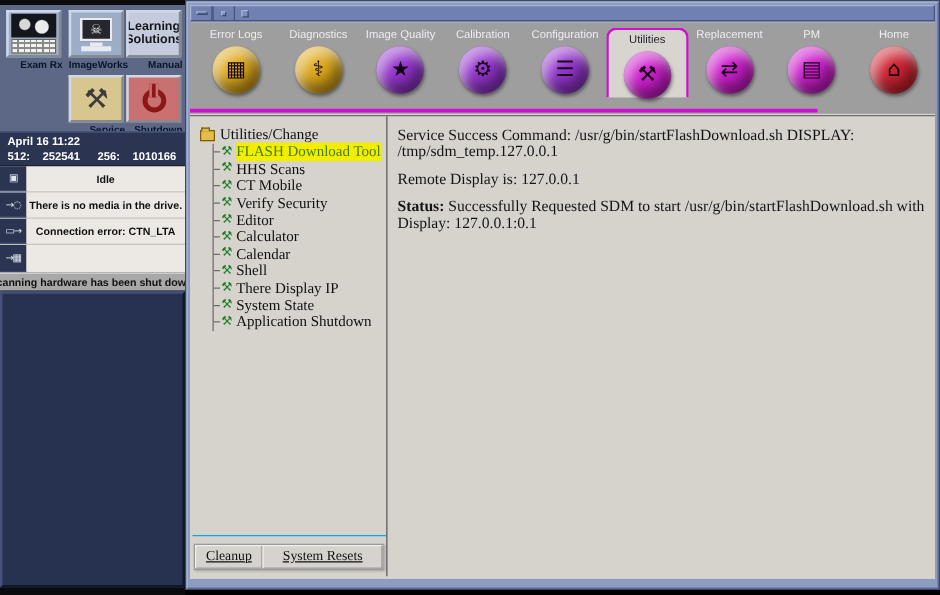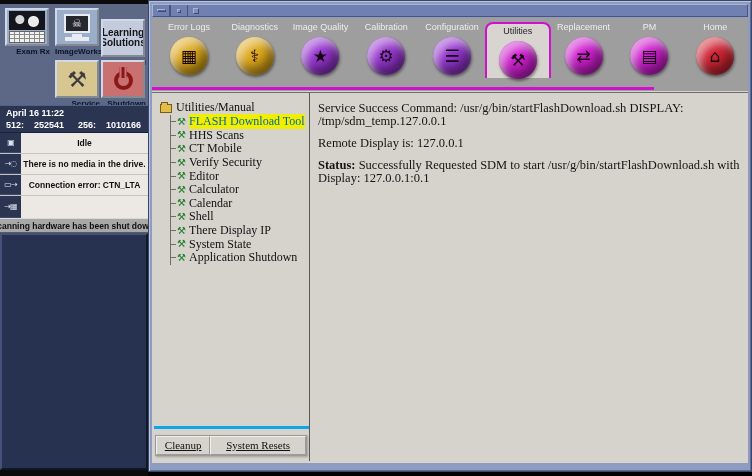--- a/index.html
+++ b/index.html
@@ -14,21 +14,21 @@
   .sb-launcher { position:absolute; left:0; top:4px; width:148px; height:101px; background:#5c6886; }
   .tile { position:absolute; width:45px; cursor:default; }
   .tile-icon {
     width:44px; height:38px; background:#9cadc8;
     border:2px outset #cfd8e8; display:flex; align-items:center; justify-content:center;
     overflow:hidden;
   }
   .tile-label { font-size:8px; font-weight:bold; color:#0a1527; text-align:right; margin-top:1px; white-space:nowrap; }
   .tile-examrx { left:5px; top:4px; }
   .tile-imageworks { left:55px; top:4px; }
-  .tile-manual { left:101px; top:15px; }
+  .tile-manual { left:101px; top:4px; }
   .tile-service { left:55px; top:56px; }
   .tile-shutdown { left:101px; top:56px; }
 
   .examrx-art { width:36px; height:32px; }
   .examrx-screen {
     width:36px; height:19px;
     background:
       radial-gradient(circle at 30% 45%, #d8d8d8 0 4px, transparent 5px),
       radial-gradient(circle at 68% 55%, #ececec 0 5px, transparent 6px),
       #15151d;
@@ -112,23 +112,23 @@
 
   .tree-panel { position:absolute; left:2px; top:0; bottom:2px; width:156px; border-right:1px solid #585858; }
   .tree { padding:7px 0 0 6px; font-family:"Liberation Serif", serif; font-size:12px; color:#101010; }
   .tree-root { display:flex; align-items:center; gap:4px; height:15px; }
   .folder-icon { width:12px; height:9px; background:#e3bd4a; border:1px solid #7c5c14; position:relative; margin-top:2px; flex:0 0 auto; }
   .folder-icon::before { content:""; position:absolute; left:0; top:-3px; width:5px; height:2px; background:#e3bd4a; border:1px solid #7c5c14; border-bottom:none; }
   .tree-kids { margin-left:10px; border-left:1px solid #6e6e6e; }
   .tree-item { display:flex; align-items:center; height:13.6px; white-space:nowrap; }
   .tree-item::before { content:""; width:5px; height:1px; background:#6e6e6e; flex:0 0 auto; }
   .ti-glyph { font-size:10px; line-height:10px; color:#1f7d2a; margin:0 3px 0 1px; font-family:"DejaVu Sans",sans-serif; flex:0 0 auto; }
-  .tree-item.selected .ti-label { background:#f2ee00; color:#0369a1; }
-
-  .tree-buttons { position:absolute; left:0; bottom:5px; width:155px; border-top:3px solid #0ea5e9; padding:6px 0 0 1px; }
+  .tree-item.selected .ti-label { background:#f2ee00; color:#4d7c0f; }
+
+  .tree-buttons { position:absolute; left:0; bottom:5px; width:155px; border-top:1px solid #0ea5e9; padding:6px 0 0 1px; }
   .btn-row { display:flex; border:1px solid #9a9a9a; width:152px; background:#d6d3cd; box-shadow:1px 1px 2px rgba(0,0,0,0.25); }
   .t-btn { font-family:"Liberation Serif", serif; font-size:11px; color:#101010;
     text-decoration:underline; text-align:center; padding:2px 2px 3px;
     border:1px outset #efefec; cursor:default; }
   .t-btn.cleanup { width:55px; }
   .t-btn.sysresets { width:97px; }
 
   .right-panel { position:absolute; left:159px; top:0; right:0; bottom:0; padding:9px 6px 0 7px;
     font-family:"Liberation Serif", serif; font-size:12.5px; color:#141414; }
   .rp-line { margin-bottom:9px; line-height:13px; }
@@ -295,21 +295,21 @@
         </div>
       </div>
     </div>
 
     <div class="content">
 
       <div class="tree-panel">
         <div class="tree">
           <div class="tree-root">
             <span class="folder-icon"></span>
-            <span class="ti-label">Utilities/Manual</span>
+            <span class="ti-label">Utilities/Change</span>
           </div>
           <div class="tree-kids">
             <div class="tree-item selected">
               <span class="ti-glyph">⚒</span>
               <span class="ti-label">FLASH Download Tool</span>
             </div>
             <div class="tree-item">
               <span class="ti-glyph">⚒</span>
               <span class="ti-label">HHS Scans</span>
             </div>

